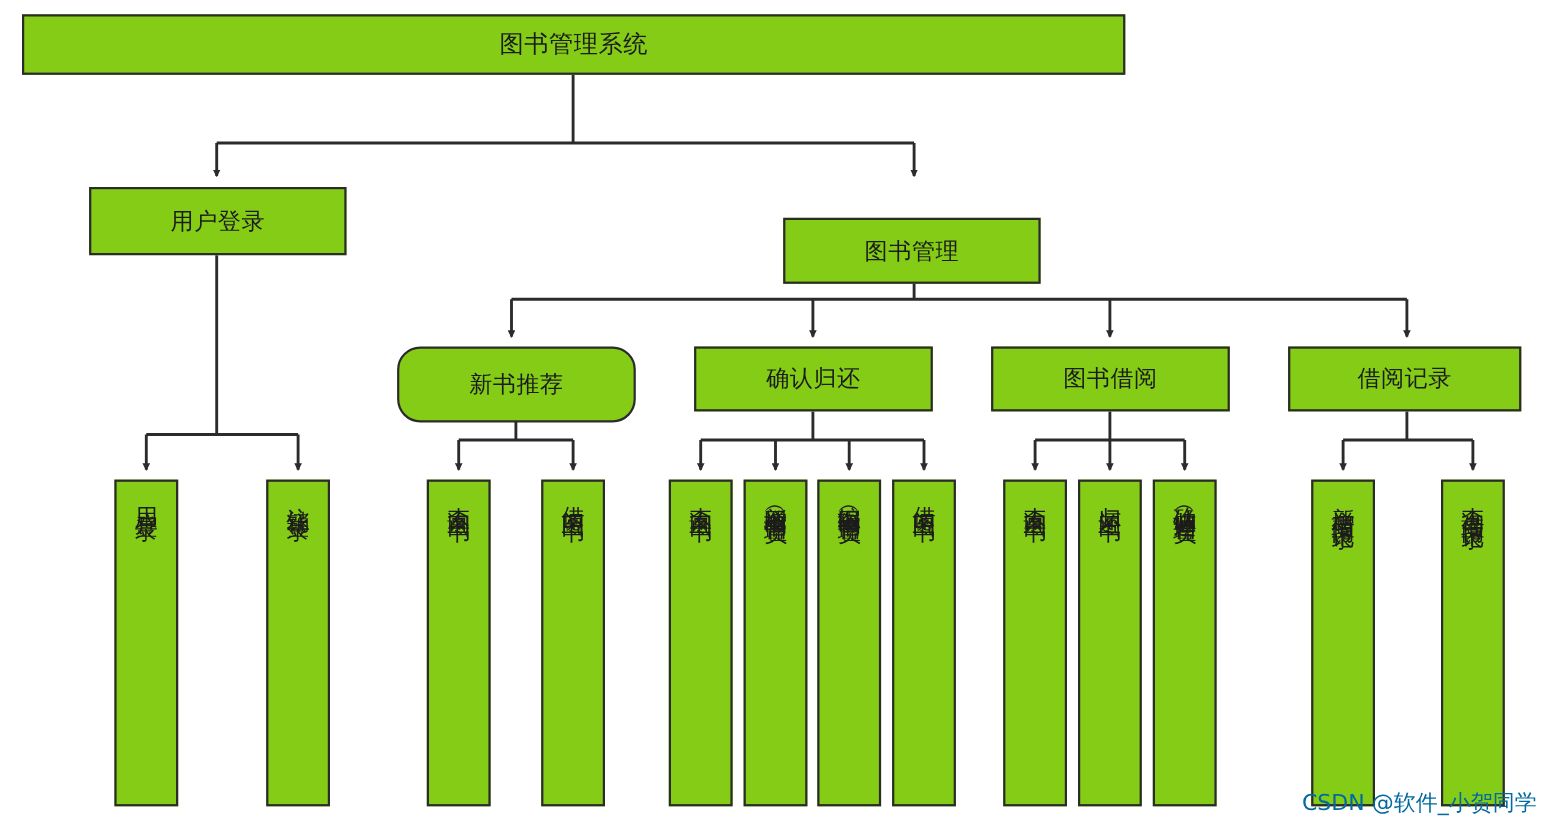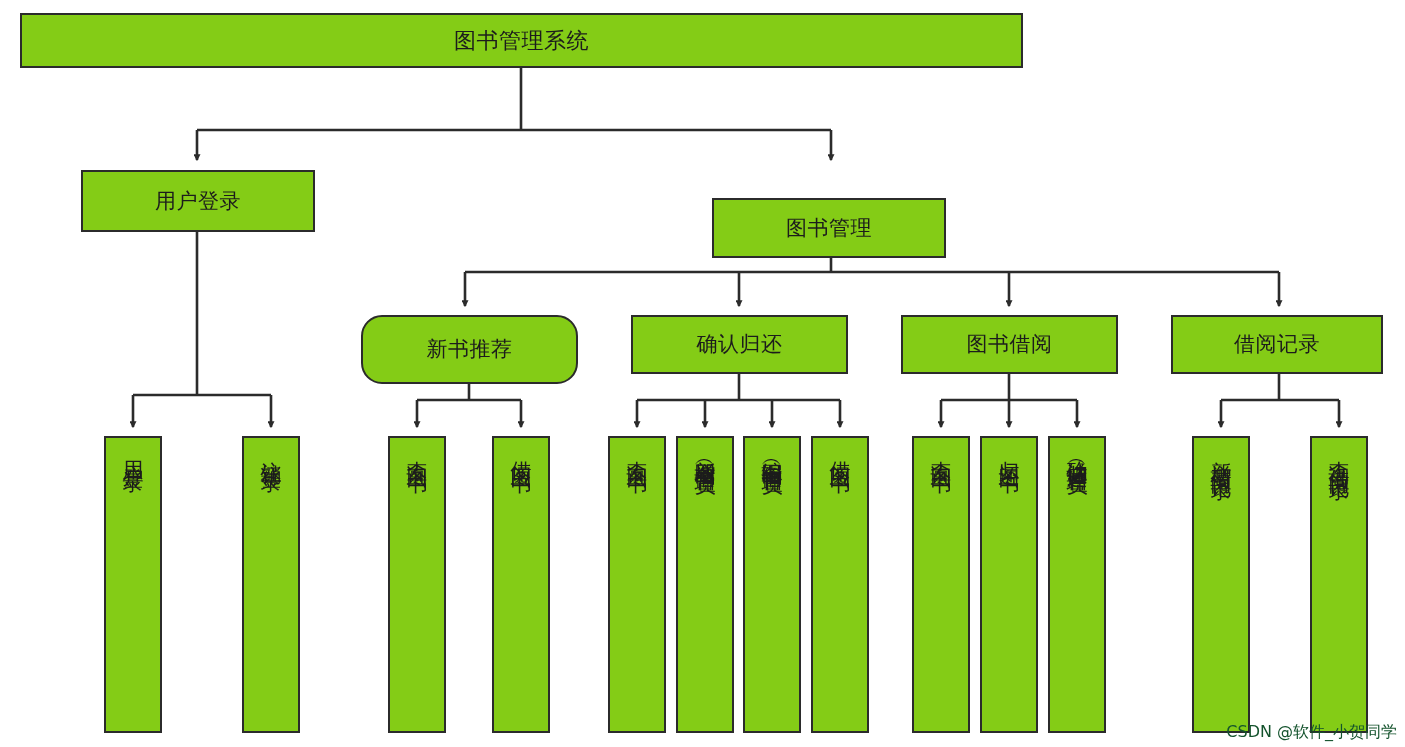--- a/index.html
+++ b/index.html
@@ -65,22 +65,22 @@
     letter-spacing: 4px;
     white-space: nowrap;
   }
   .node.vert.tall .label {
     letter-spacing: 2px;
   }
   #watermark {
     position: absolute;
     right: 8px;
     bottom: 4px;
-    font-size: 16px;
-    color: #14532d;
+    font-size: 20px;
+    color: #0369a1;
     white-space: nowrap;
     z-index: 5;
     font-family: "DejaVu Sans", "Liberation Sans", sans-serif;
   }
 </style>
 </head>
 <body>
 
 <div id="canvas">
 

